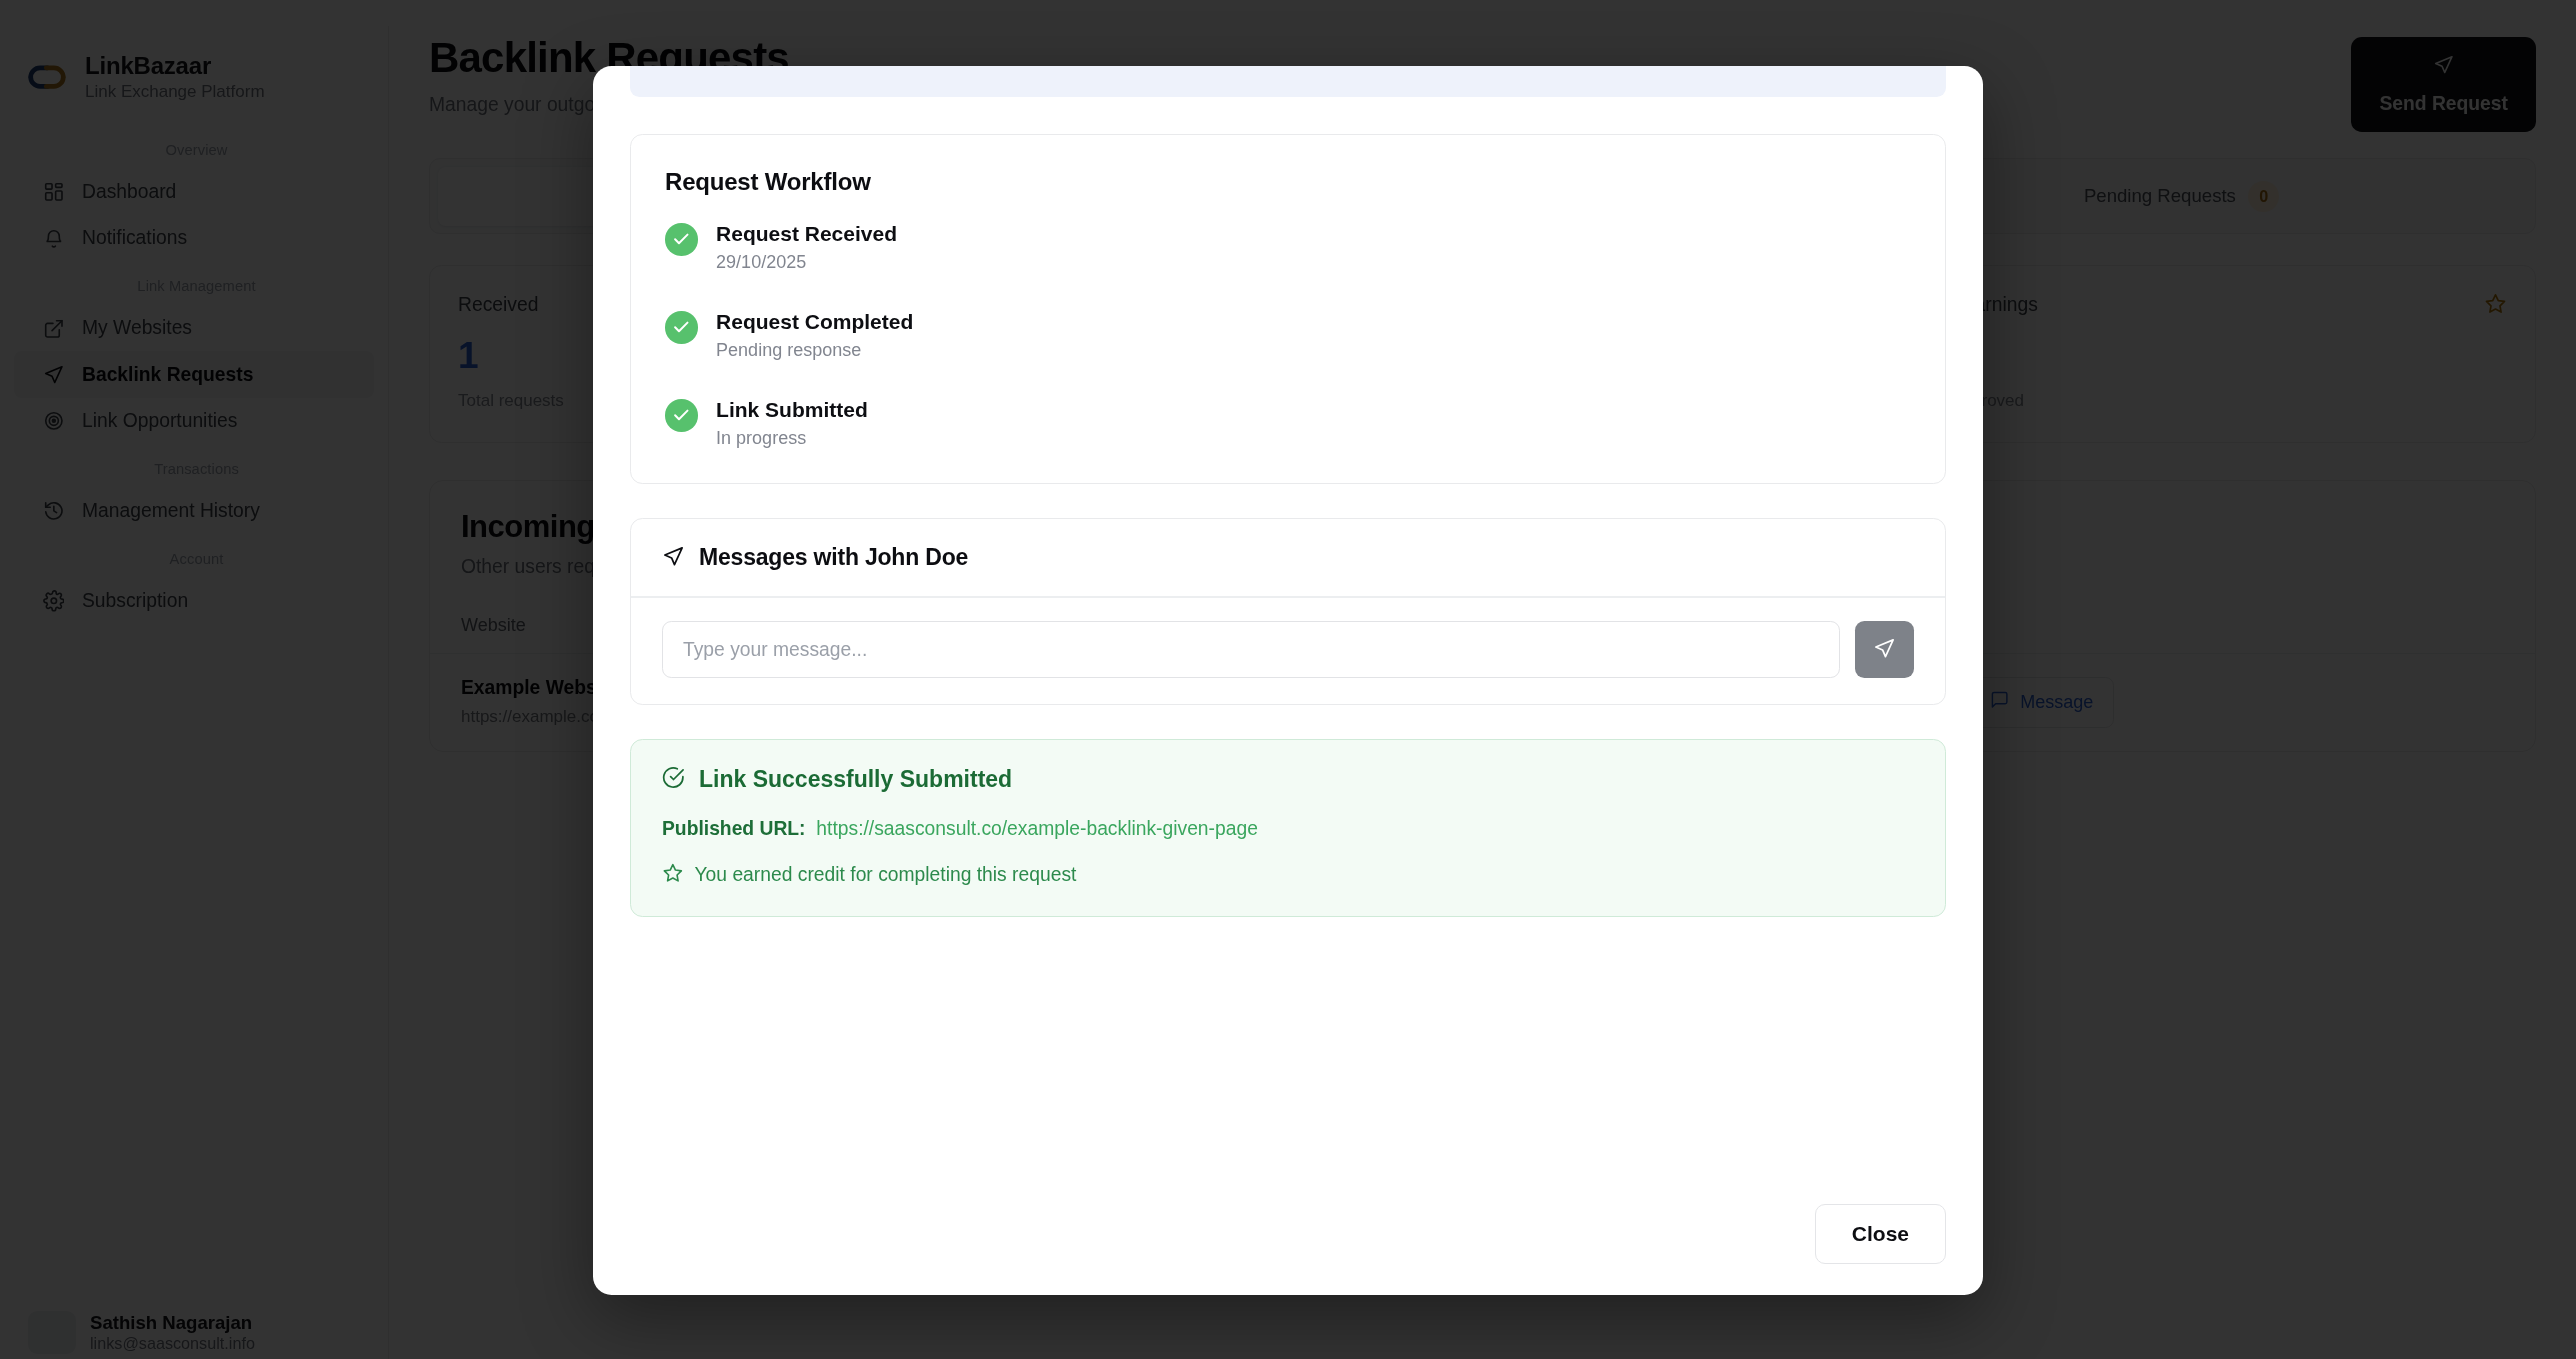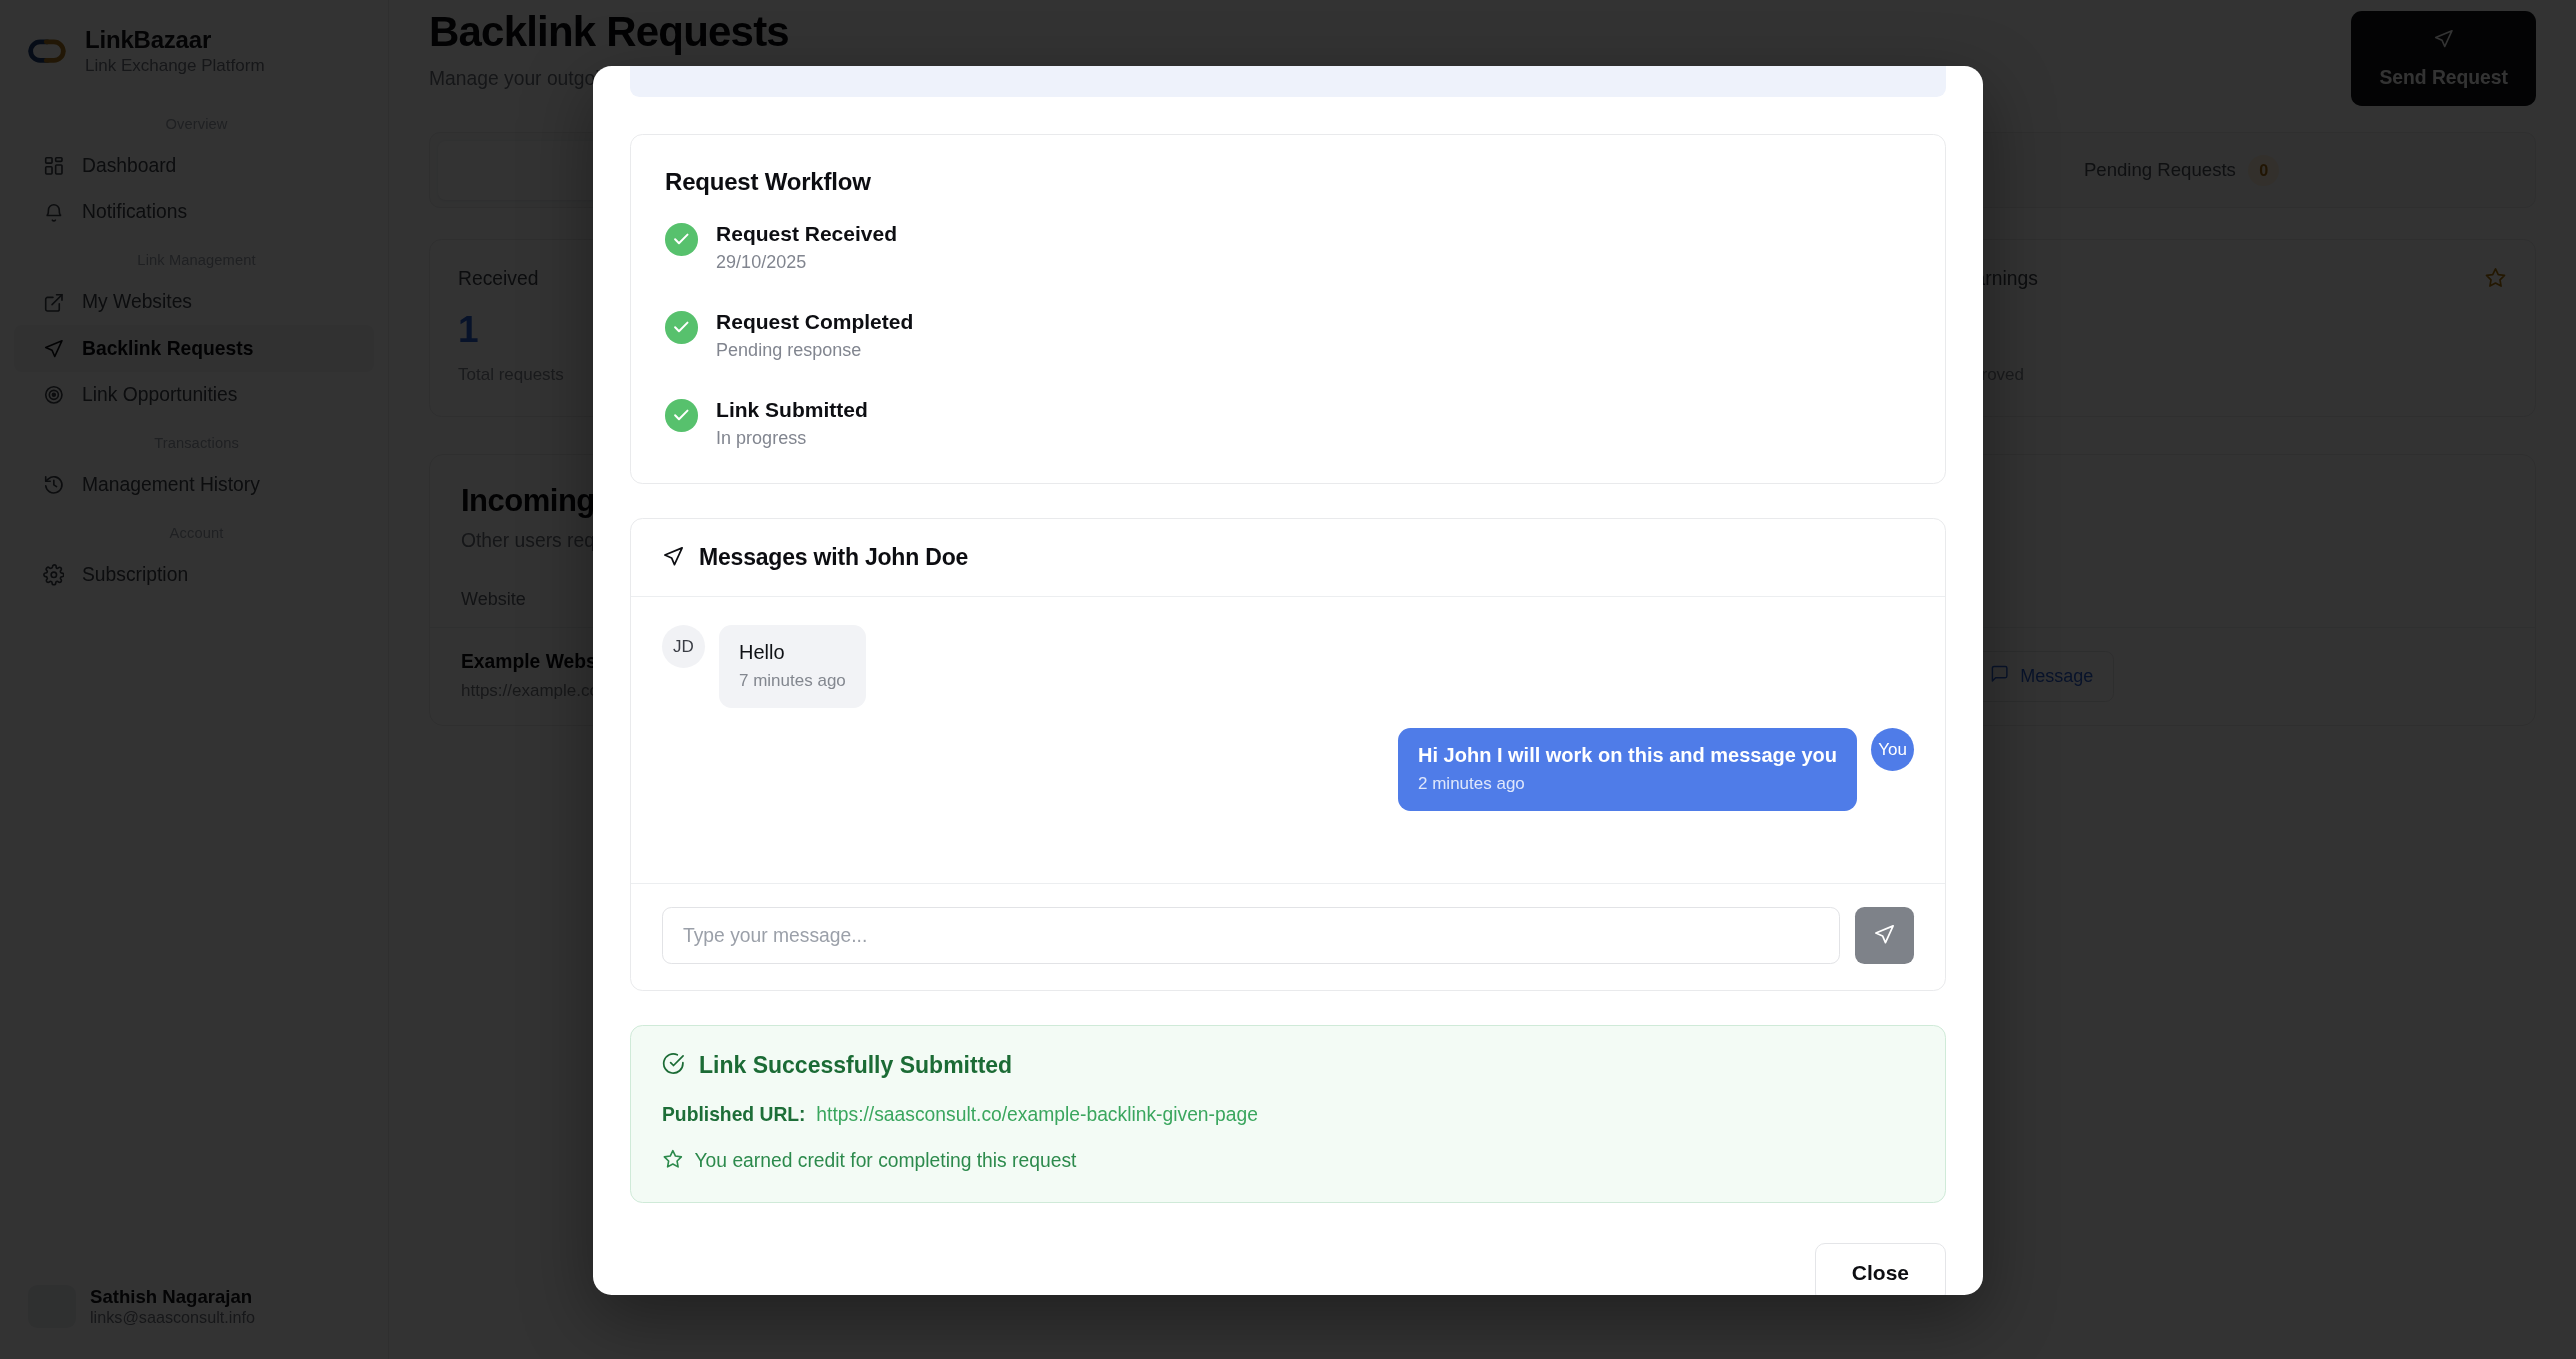--- a/index.html
+++ b/index.html
@@ -8,20 +8,21 @@
     overflow: hidden;
     font-family: "Liberation Sans", sans-serif;
     background: #ffffff;
   }
 
   
   #page {
     position: absolute; inset: 0;
     display: flex;
     background: #e5e5e5;
+    margin-top: 26px;
   }
   #dimmer {
     position: absolute; inset: 0;
     background: rgba(0,0,0,0.80);
     z-index: 50;
   }
 
   
   .sidebar {
     width: 389px; flex: 0 0 389px;
@@ -540,36 +541,20 @@
     <div class="card msg-card">
       <div class="msg-head">
         <span>
           <svg viewBox="0 0 24 24" fill="none" stroke="#0c0d11" stroke-width="1.8" stroke-linecap="round" stroke-linejoin="round">
               <path d="M21 3 3 10.5l7 3 3 7L21 3Z"></path>
             </svg>
         </span>
         <span class="msg-head-title">Messages with John Doe</span>
       </div>
 
-      <div class="msg-scroll">
-        <div class="msg-row">
-          <span class="chip them">JD</span>
-          <span class="bubble them">
-            <span class="bubble-text" style="display:block">Hello</span>
-            <span class="bubble-time" style="display:block">7 minutes ago</span>
-          </span>
-        </div>
-        <div class="msg-row mine">
-          <span class="bubble me">
-            <span class="bubble-text" style="display:block">Hi John I will work on this and message you</span>
-            <span class="bubble-time" style="display:block">2 minutes ago</span>
-          </span>
-          <span class="chip me">You</span>
-        </div>
-      </div>
 
       <div class="composer">
         <input type="text" value="" placeholder="Type your message..." style="">
         <button class="send-btn">
           <span>
             <svg viewBox="0 0 24 24" fill="none" stroke="#ffffff" stroke-width="1.8" stroke-linecap="round" stroke-linejoin="round">
                 <path d="M21 3 3 10.5l7 3 3 7L21 3Z"></path>
               </svg>
           </span>
         </button>

